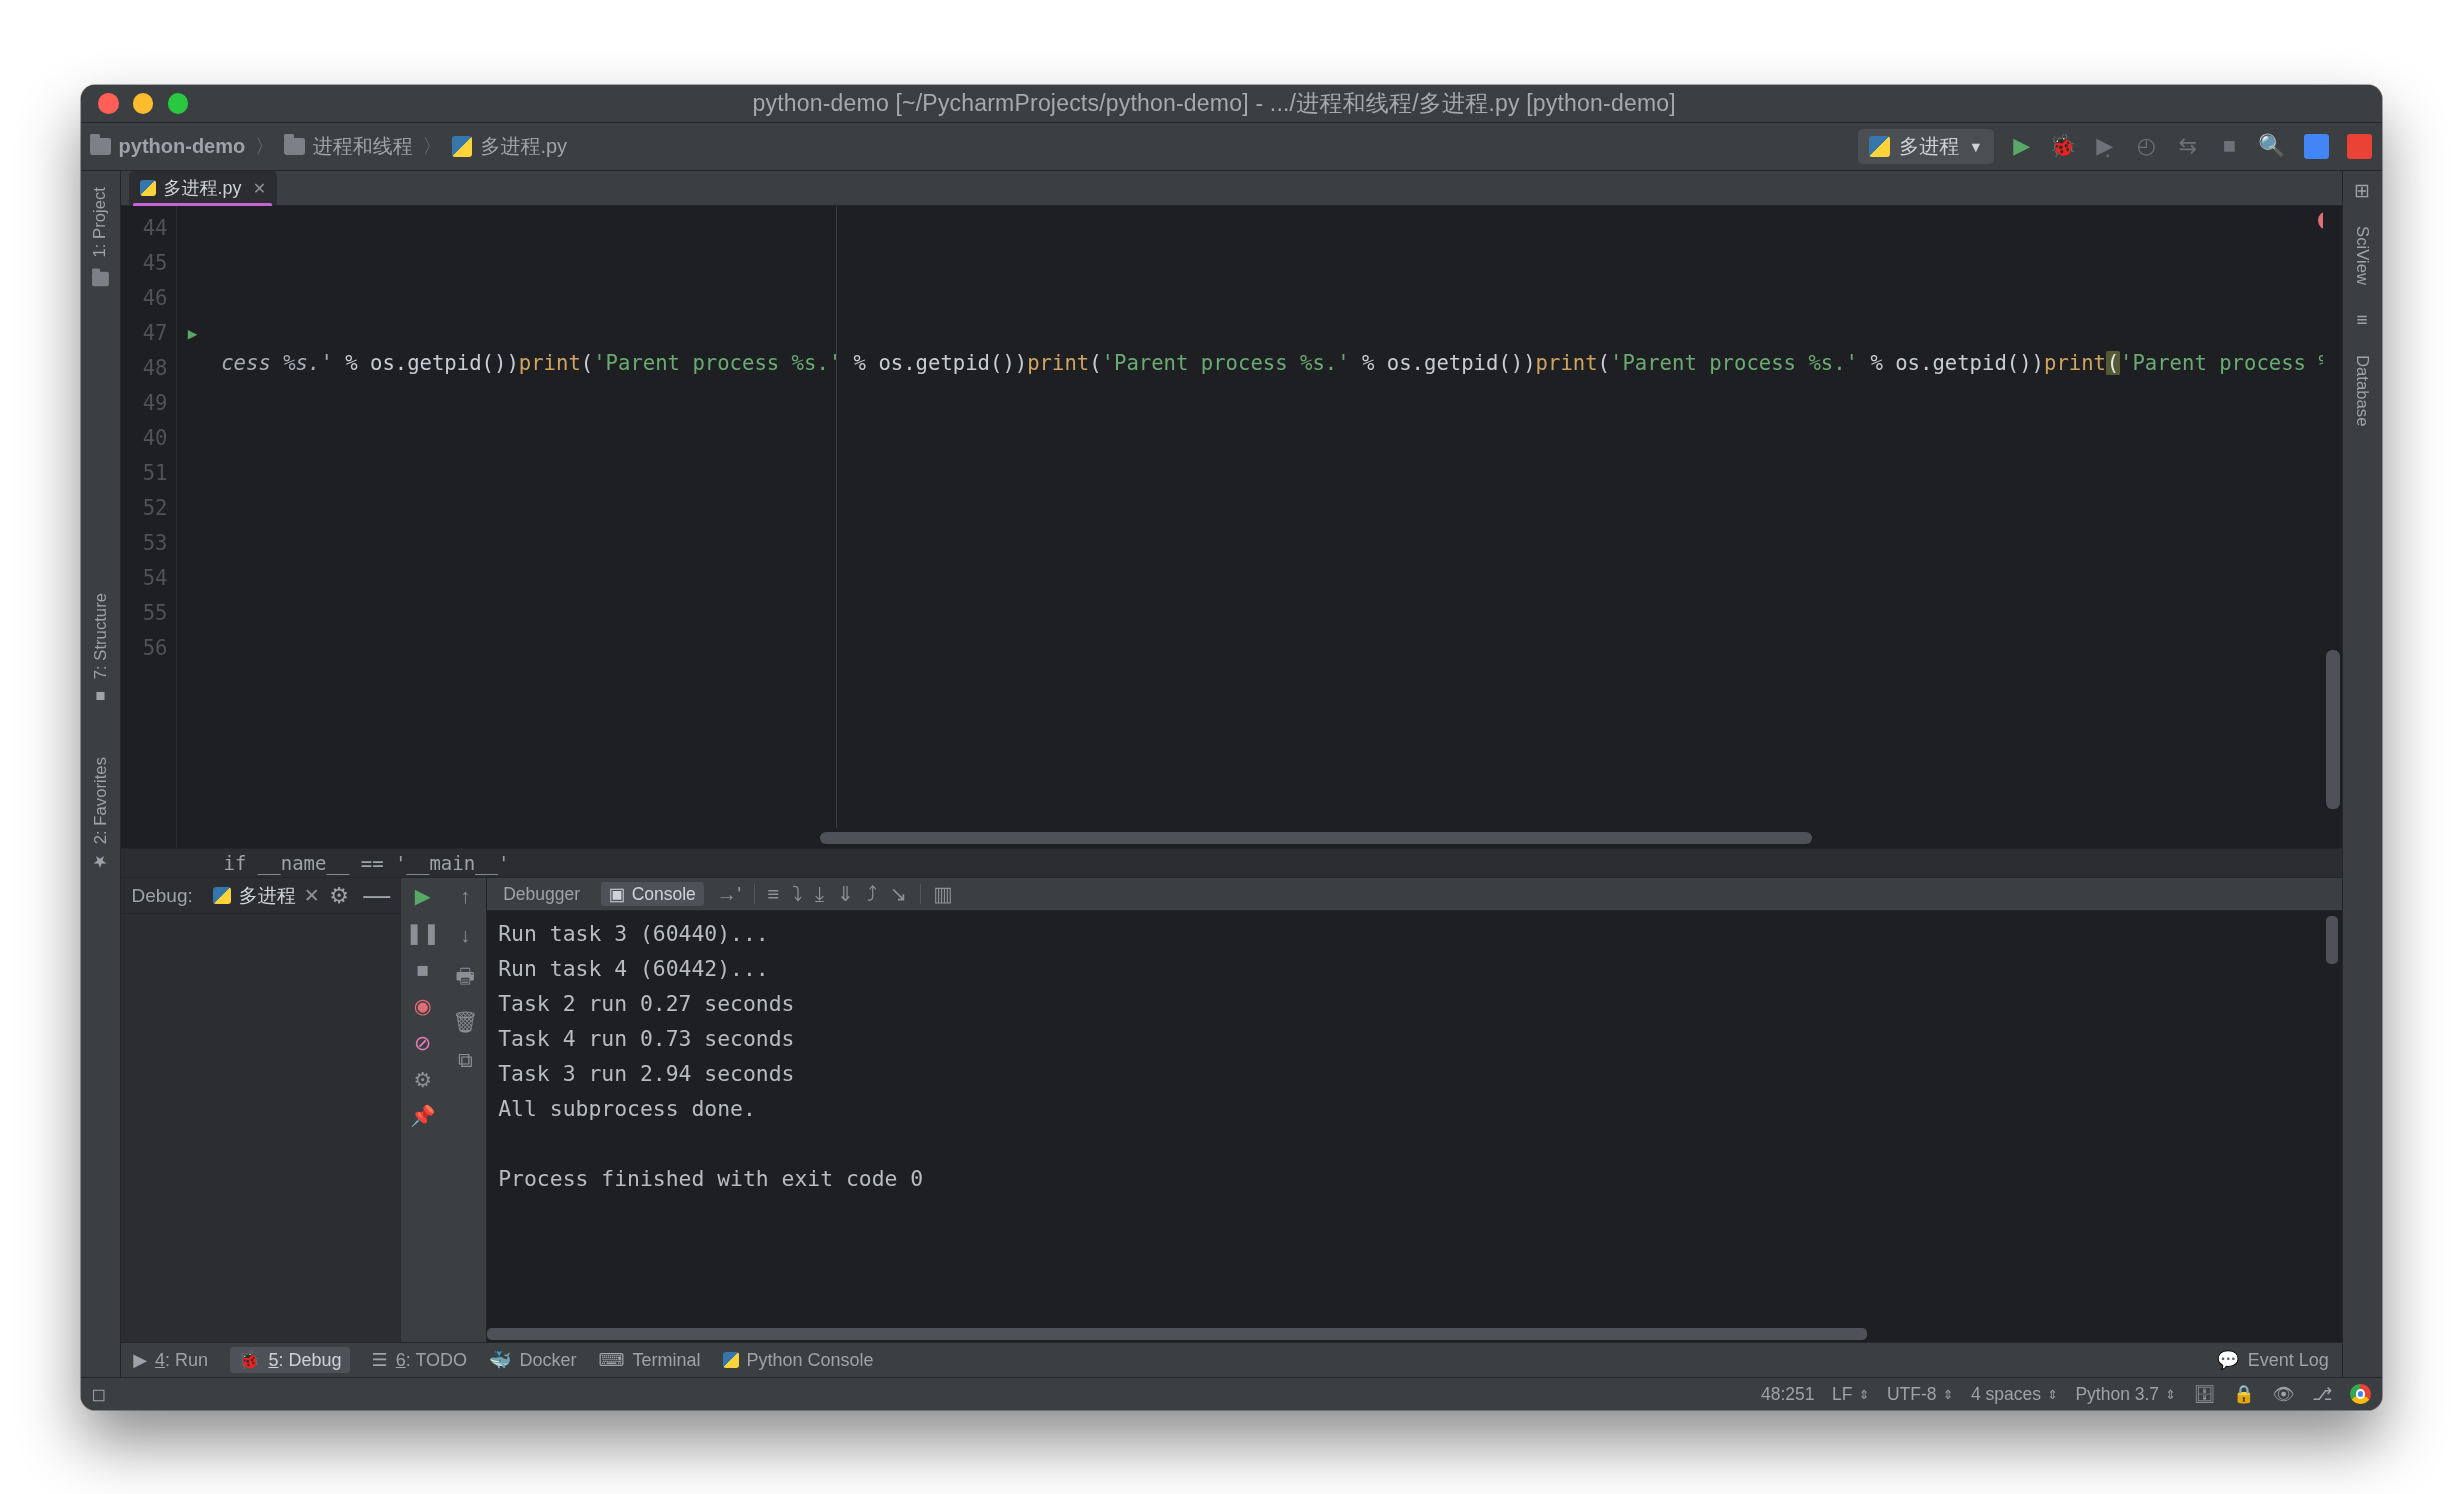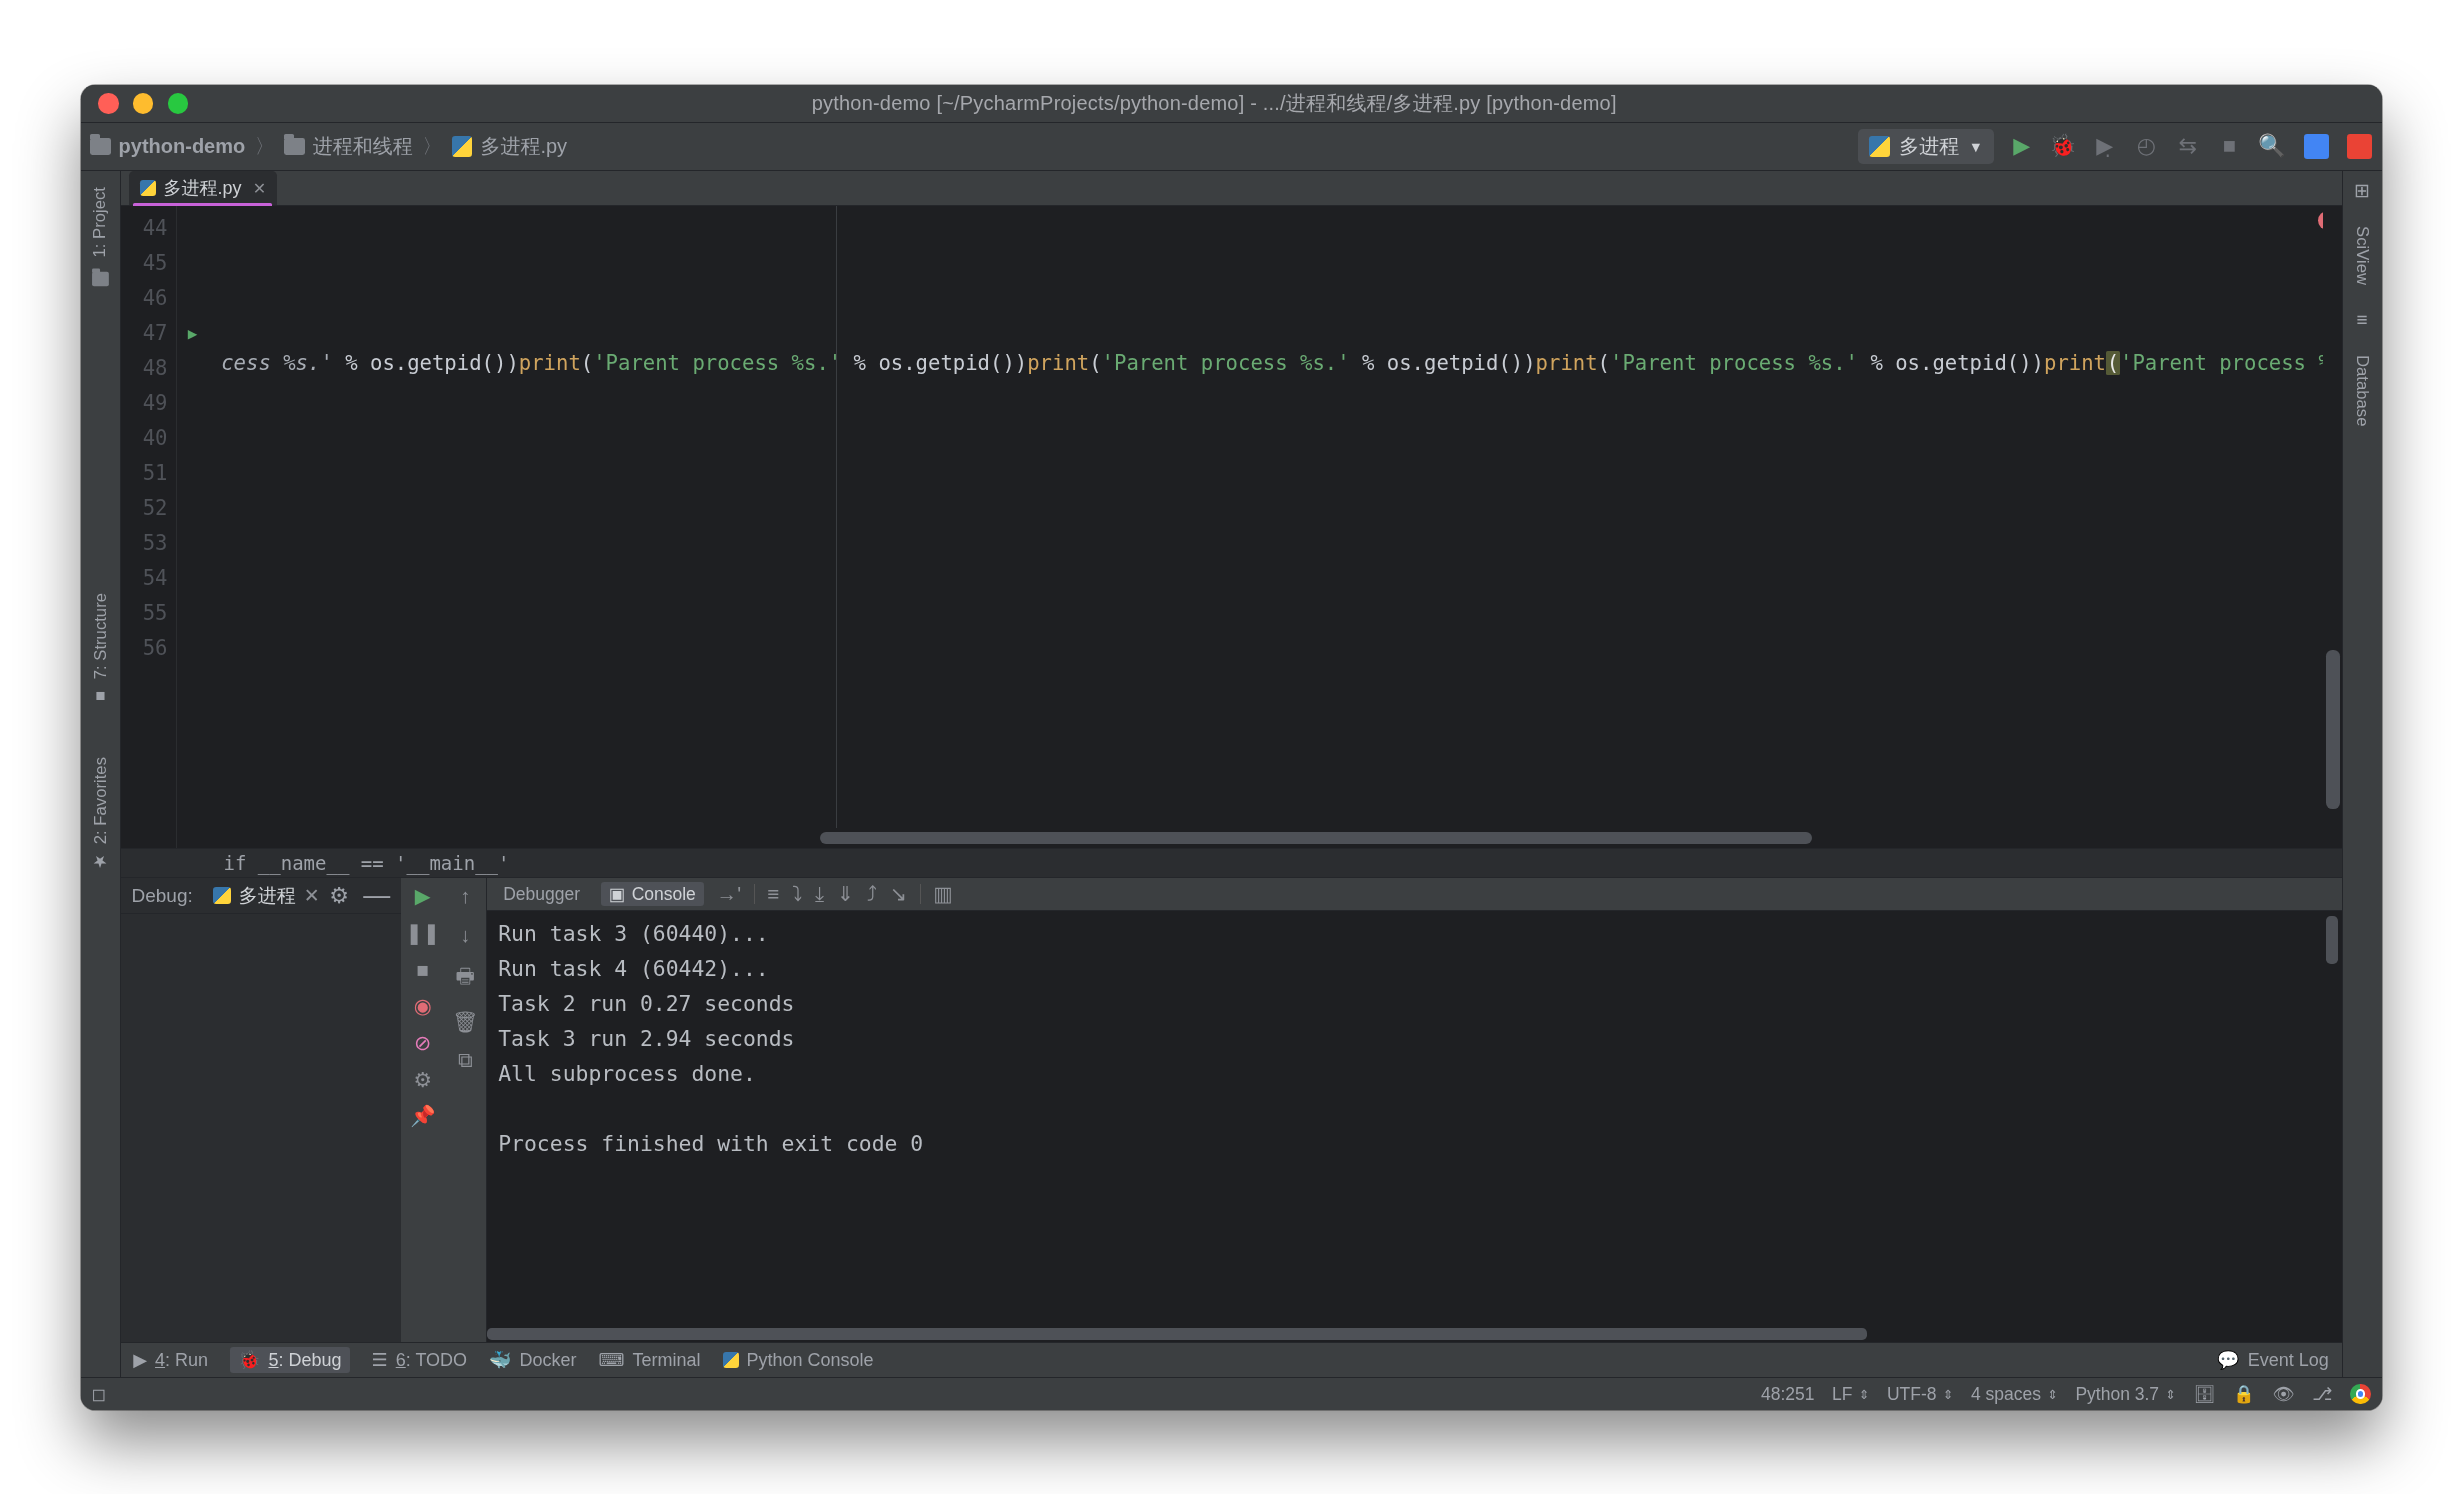--- a/index.html
+++ b/index.html
@@ -29,21 +29,21 @@
     height:38px;
     background:#3c3f41;
     display:flex;
     align-items:center;
     border-bottom:0.8px solid #24262a;
     flex-shrink:0;
   }
   .traffic { display:flex; gap:14.3px; padding:0 17.5px; }
   .traffic span { width:20.6px; height:20.6px; border-radius:50%; }
   .tRed{background:#ff5f57;} .tYel{background:#febc2e;} .tGrn{background:#28c840;}
-  .title { flex:1; text-align:center; color:#a6a8ad; font-size:20px; letter-spacing:0.2px;}
+  .title { flex:1; text-align:center; color:#a6a8ad; font-size:23px; letter-spacing:0.2px;}
   .title-pad{width:159px;}
   
   .navbar {
     height:48px;
     background:#3c3f41;
     display:flex;
     align-items:center;
     padding:0 9.5px;
     border-bottom:0.8px solid #24262a;
     font-size:20px;
@@ -290,20 +290,21 @@
               <span class="tiny">⇓</span>
               <span class="tiny">⤴</span>
               <span class="tiny">↘</span>
               <span class="divv"></span>
               <span class="tiny">▥</span>
             </div>
             <div class="console" id="console">
               <div>Run task 3 (60440)...</div>
                 <div>Run task 4 (60442)...</div>
                 <div>Task 2 run 0.27 seconds</div>
+                <div>Task 4 run 0.73 seconds</div>
                 <div>Task 3 run 2.94 seconds</div>
                 <div>All subprocess done.</div>
                 <div>&nbsp;</div>
                 <div>Process finished with exit code 0</div>
                 <div class="cs"></div>
               <div class="hscroll2"></div>
             </div>
           </div>
         </div>
       </div>

